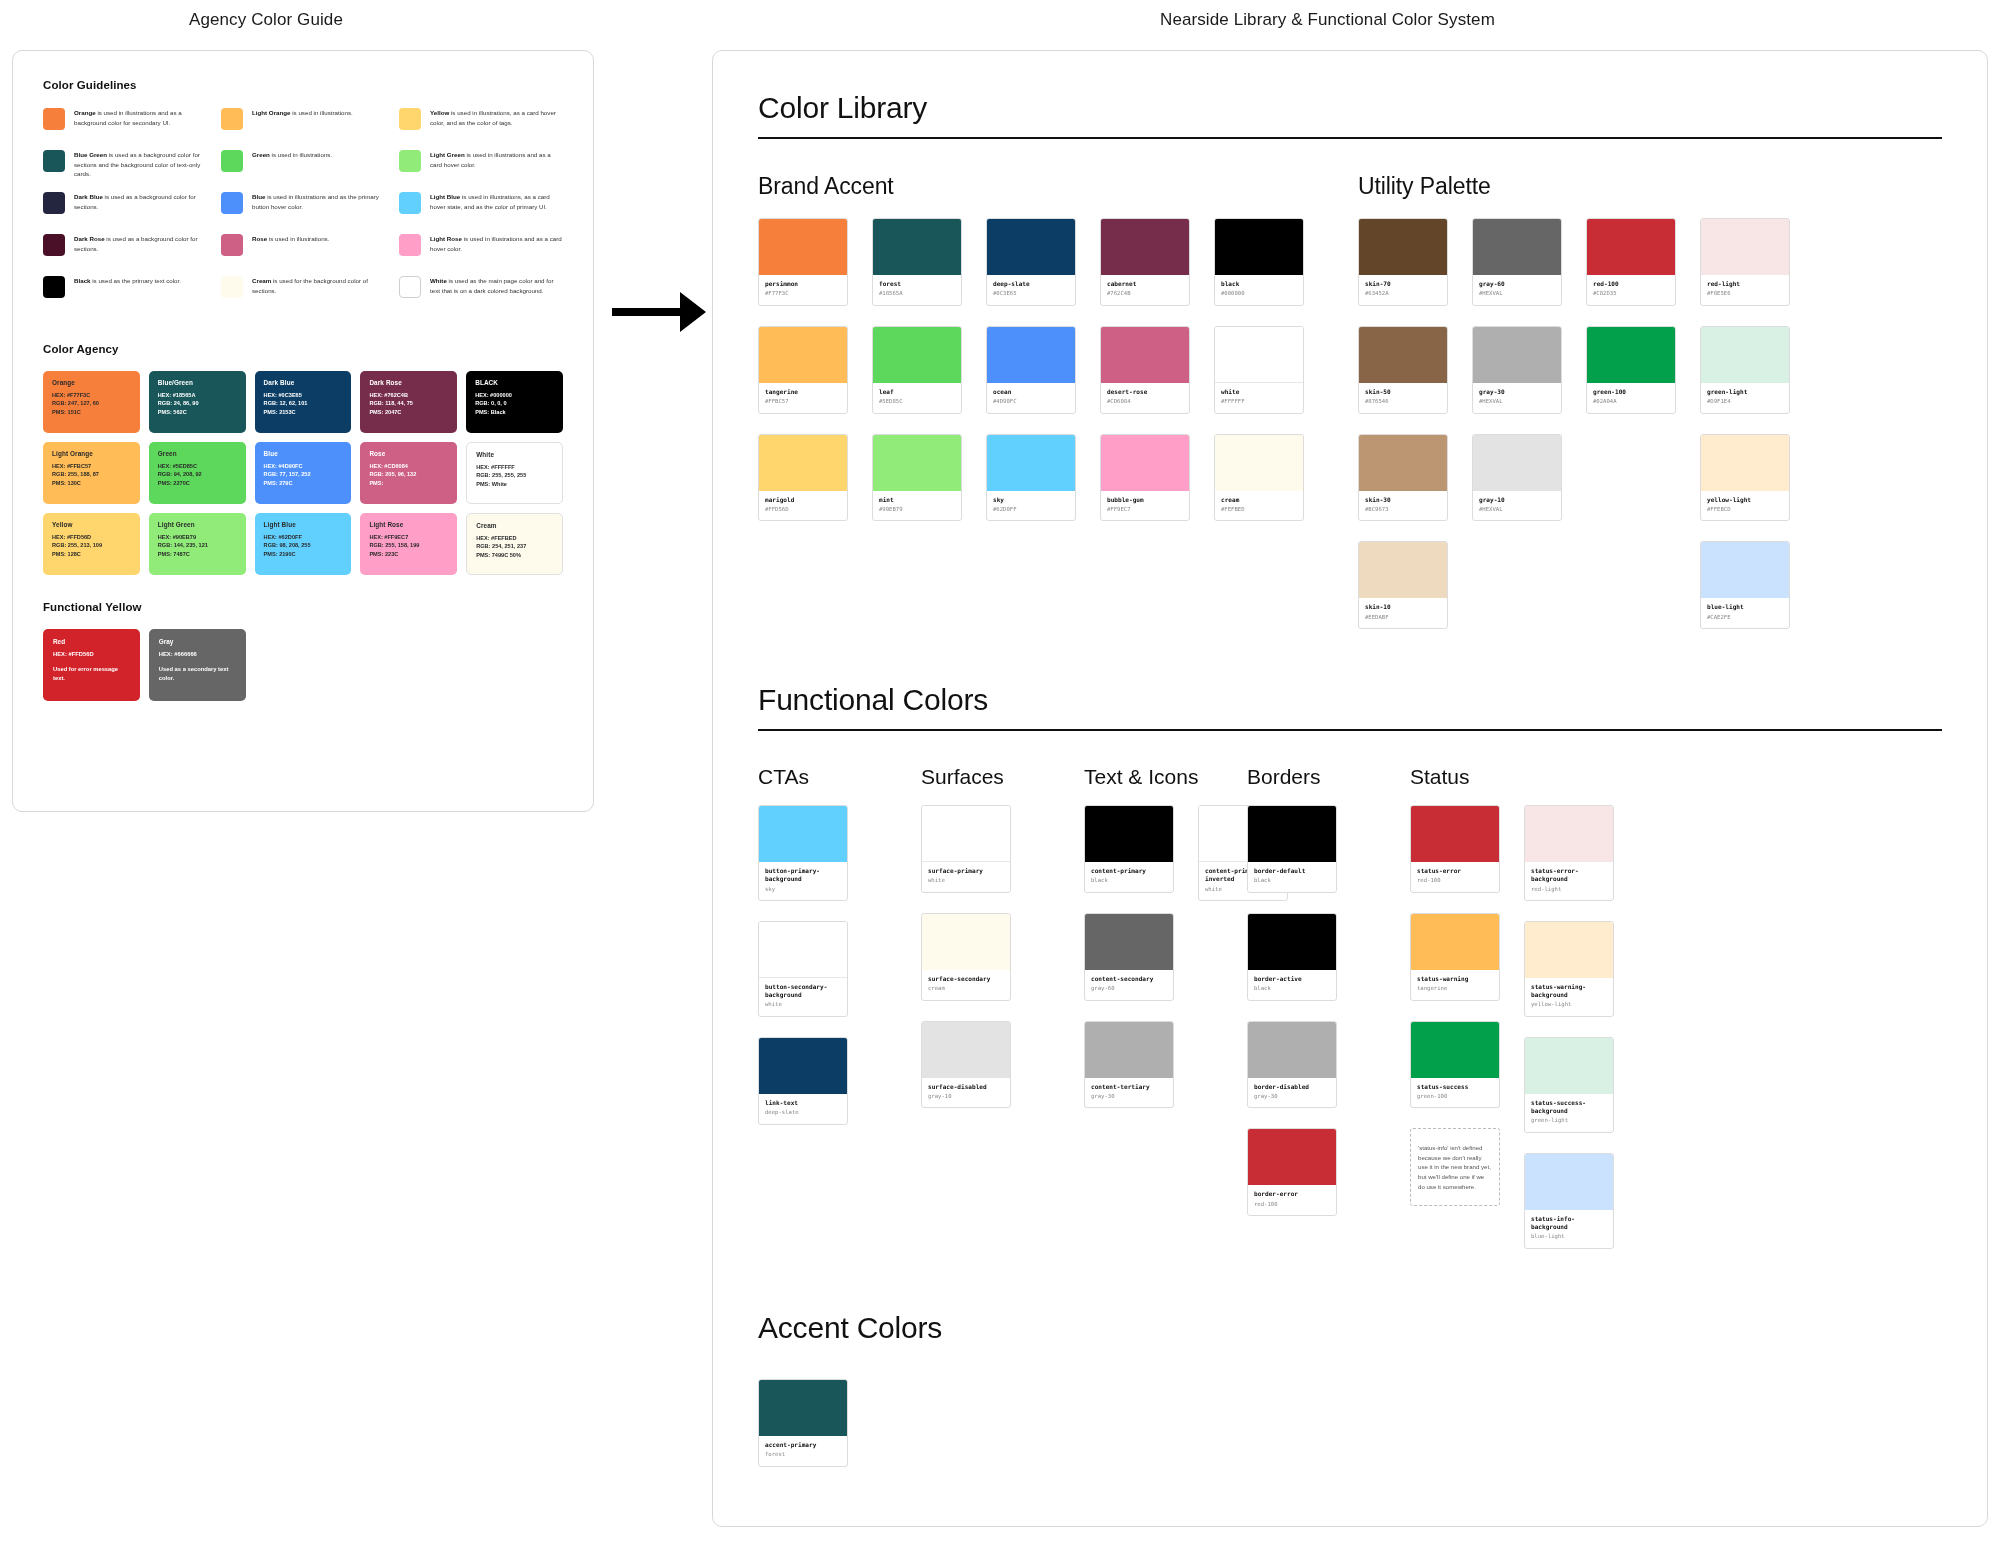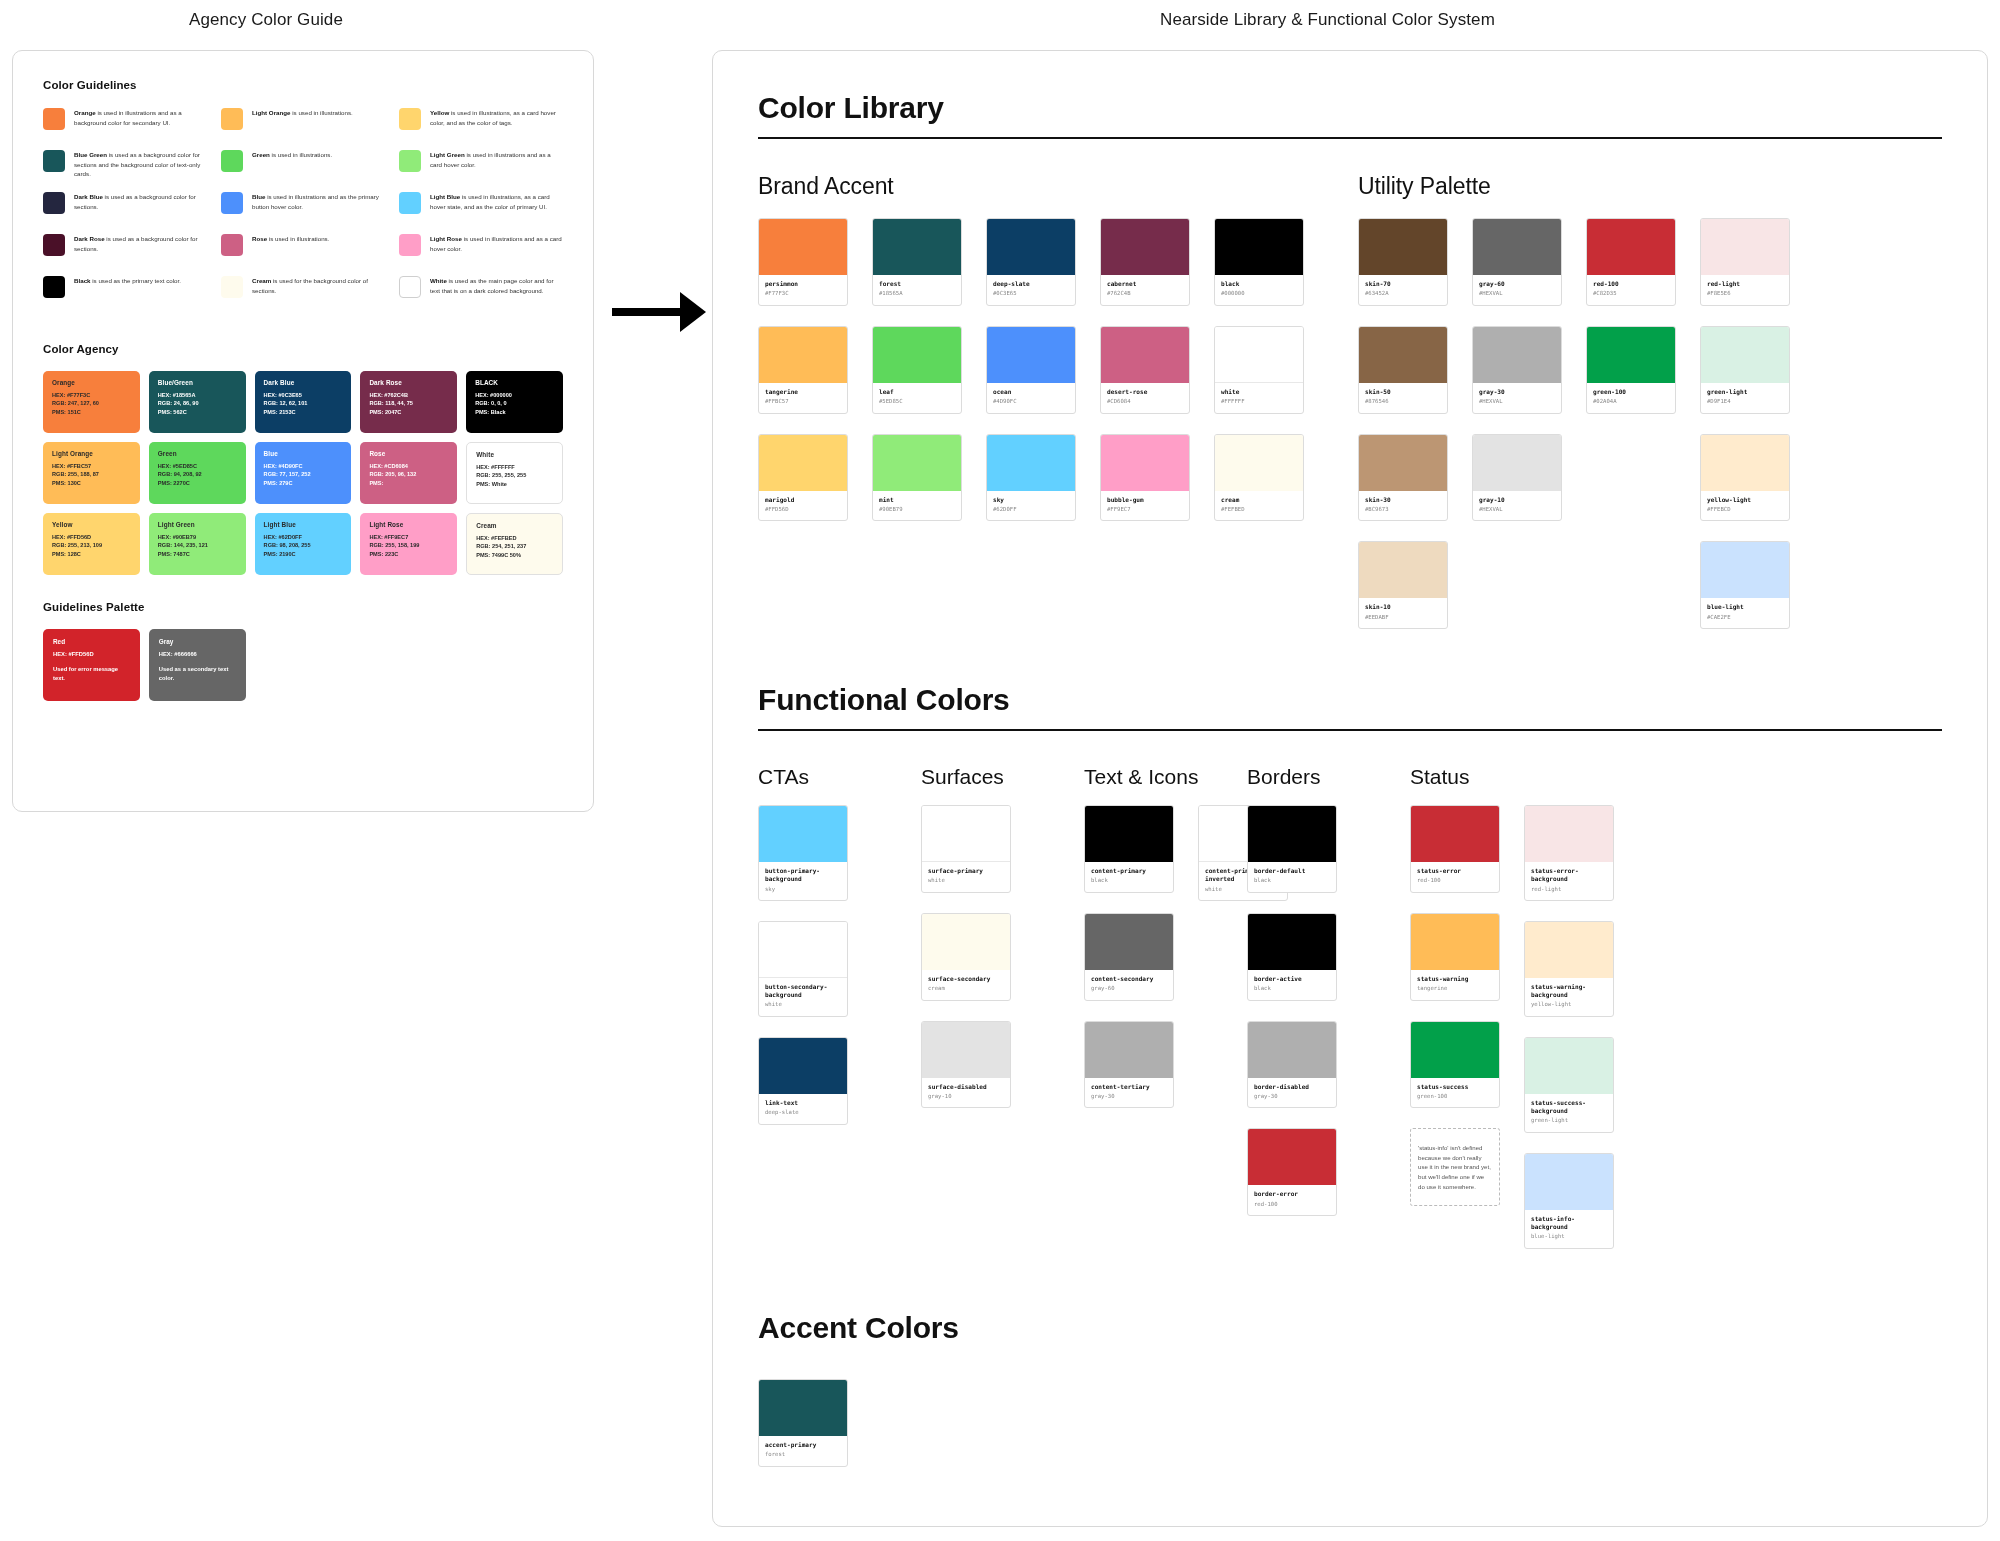--- a/index.html
+++ b/index.html
@@ -75,21 +75,21 @@
   #arrow { position: absolute; left: 610px; top: 282px; width: 100px; height: 60px; }
 
   
   #right-card {
     position: absolute; left: 712px; top: 50px;
     width: 1276px; height: 1477px;
     background: #fff; border: 1px solid #d8d8d8; border-radius: 10px;
     padding: 40px 45px;
   }
   .big-head {
-    font-size: 30px; font-weight: 700; color: #111; letter-spacing: -.2px;
+    font-size: 30px; font-weight: 400; color: #111; letter-spacing: -.2px;
     padding-bottom: 12px; border-bottom: 2px solid #111;
     margin-bottom: 34px;
   }
   .mid-head {
     font-size: 23px; font-weight: 400; color: #111; margin-bottom: 18px;
     letter-spacing: -.1px;
   }
   .cols { display: flex; gap: 0; }
 
   
@@ -308,21 +308,21 @@
         <div class="pal-card" style="background: rgb(254, 251, 237); color: rgb(42, 42, 42); border: 1px solid rgb(224, 224, 224);">
           <div class="pal-name">Cream</div>
           <div class="pal-meta">
             <div>HEX: #FEFBED</div>
             <div>RGB: 254, 251, 237</div>
             <div>PMS: 7499C 50%</div>
           </div>
         </div>
       </div>
 
-    <div class="sec-head" style="margin-top:26px">Guidelines Palette</div>
+    <div class="sec-head" style="margin-top:26px">Functional Yellow</div>
     <div class="fn-grid" id="fn-grid">
         <div class="fn-card" style="background: rgb(210, 35, 42); color: rgb(255, 255, 255);">
           <div class="fn-name">Red</div>
           <div class="fn-hex">HEX: #FFD56D</div>
           <div class="fn-desc">Used for error message text.</div>
         </div>
         <div class="fn-card" style="background: rgb(102, 102, 102); color: rgb(255, 255, 255);">
           <div class="fn-name">Gray</div>
           <div class="fn-hex">HEX: #666666</div>
           <div class="fn-desc">Used as a secondary text color.</div>

